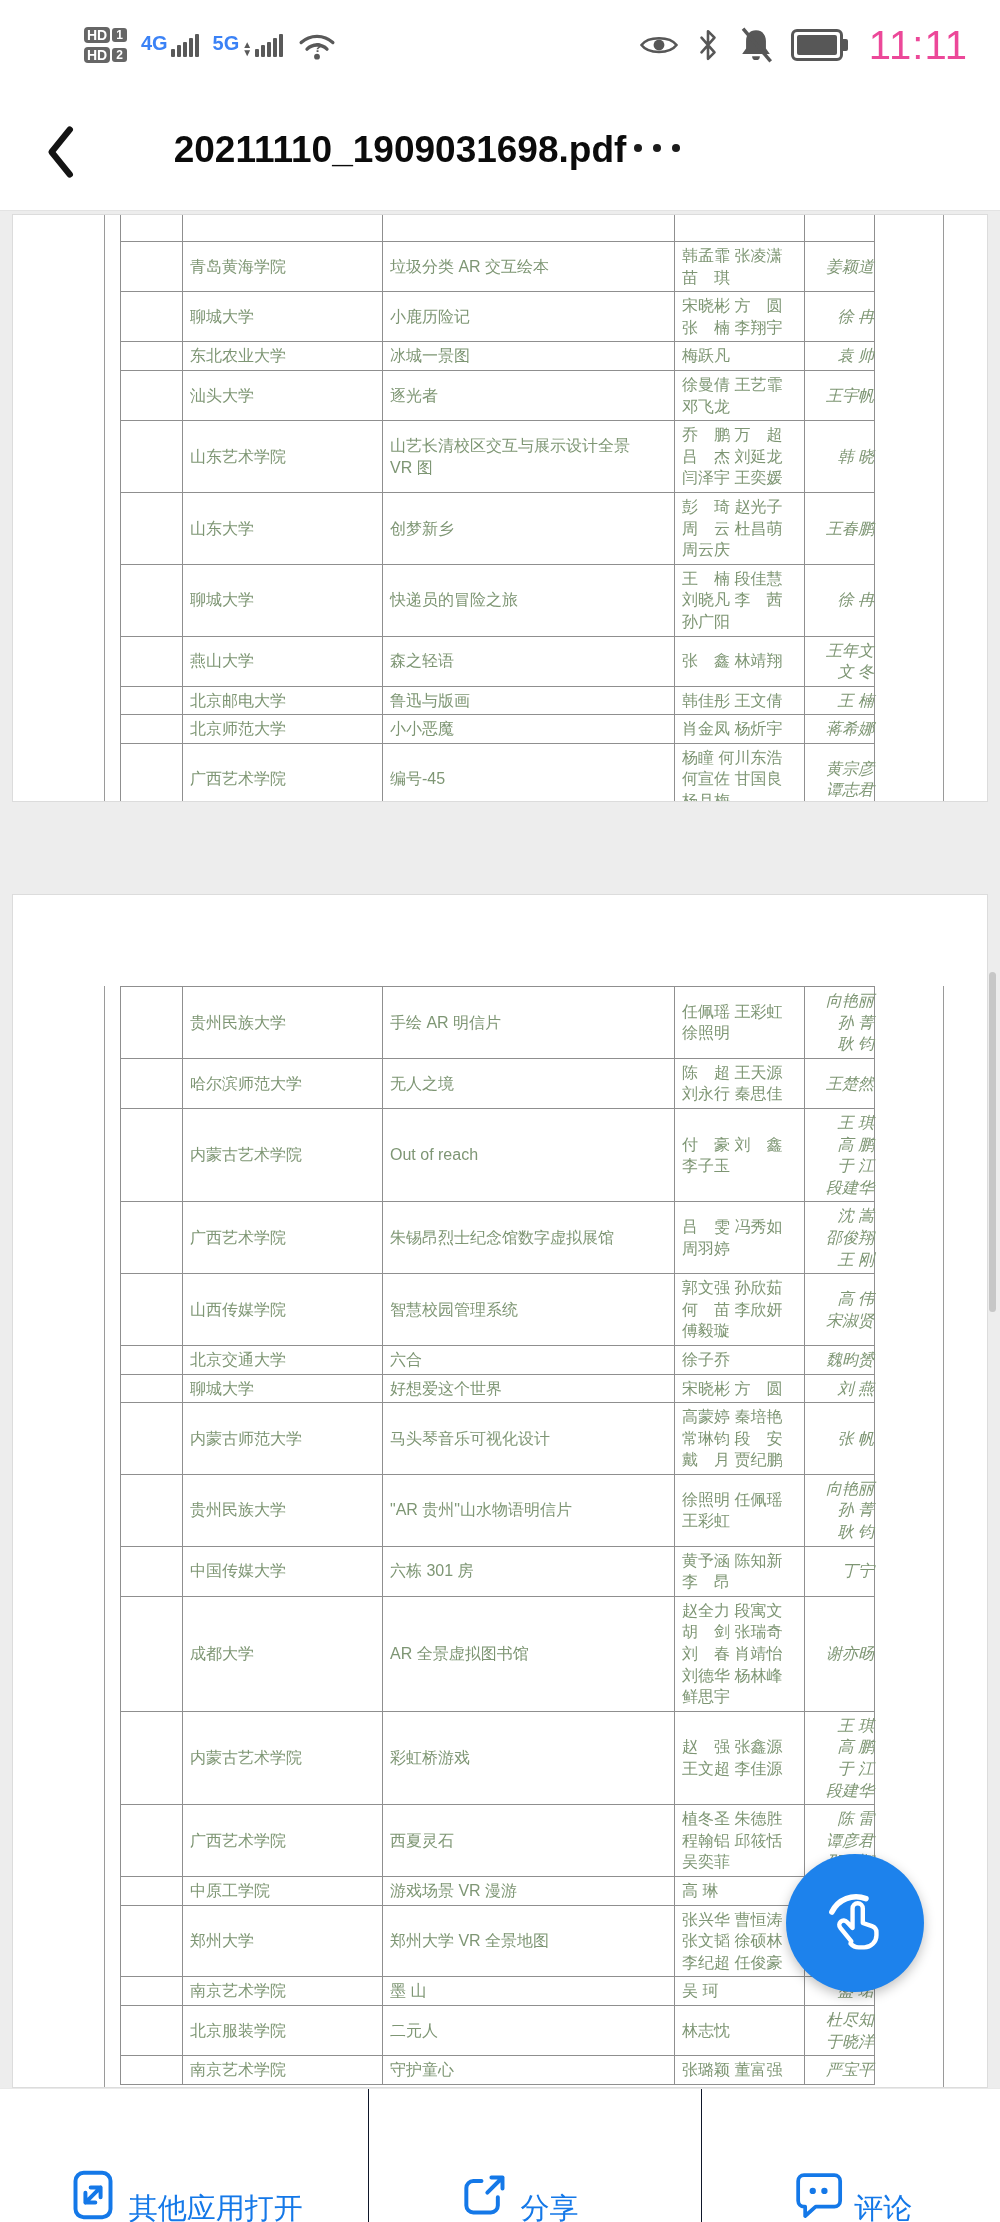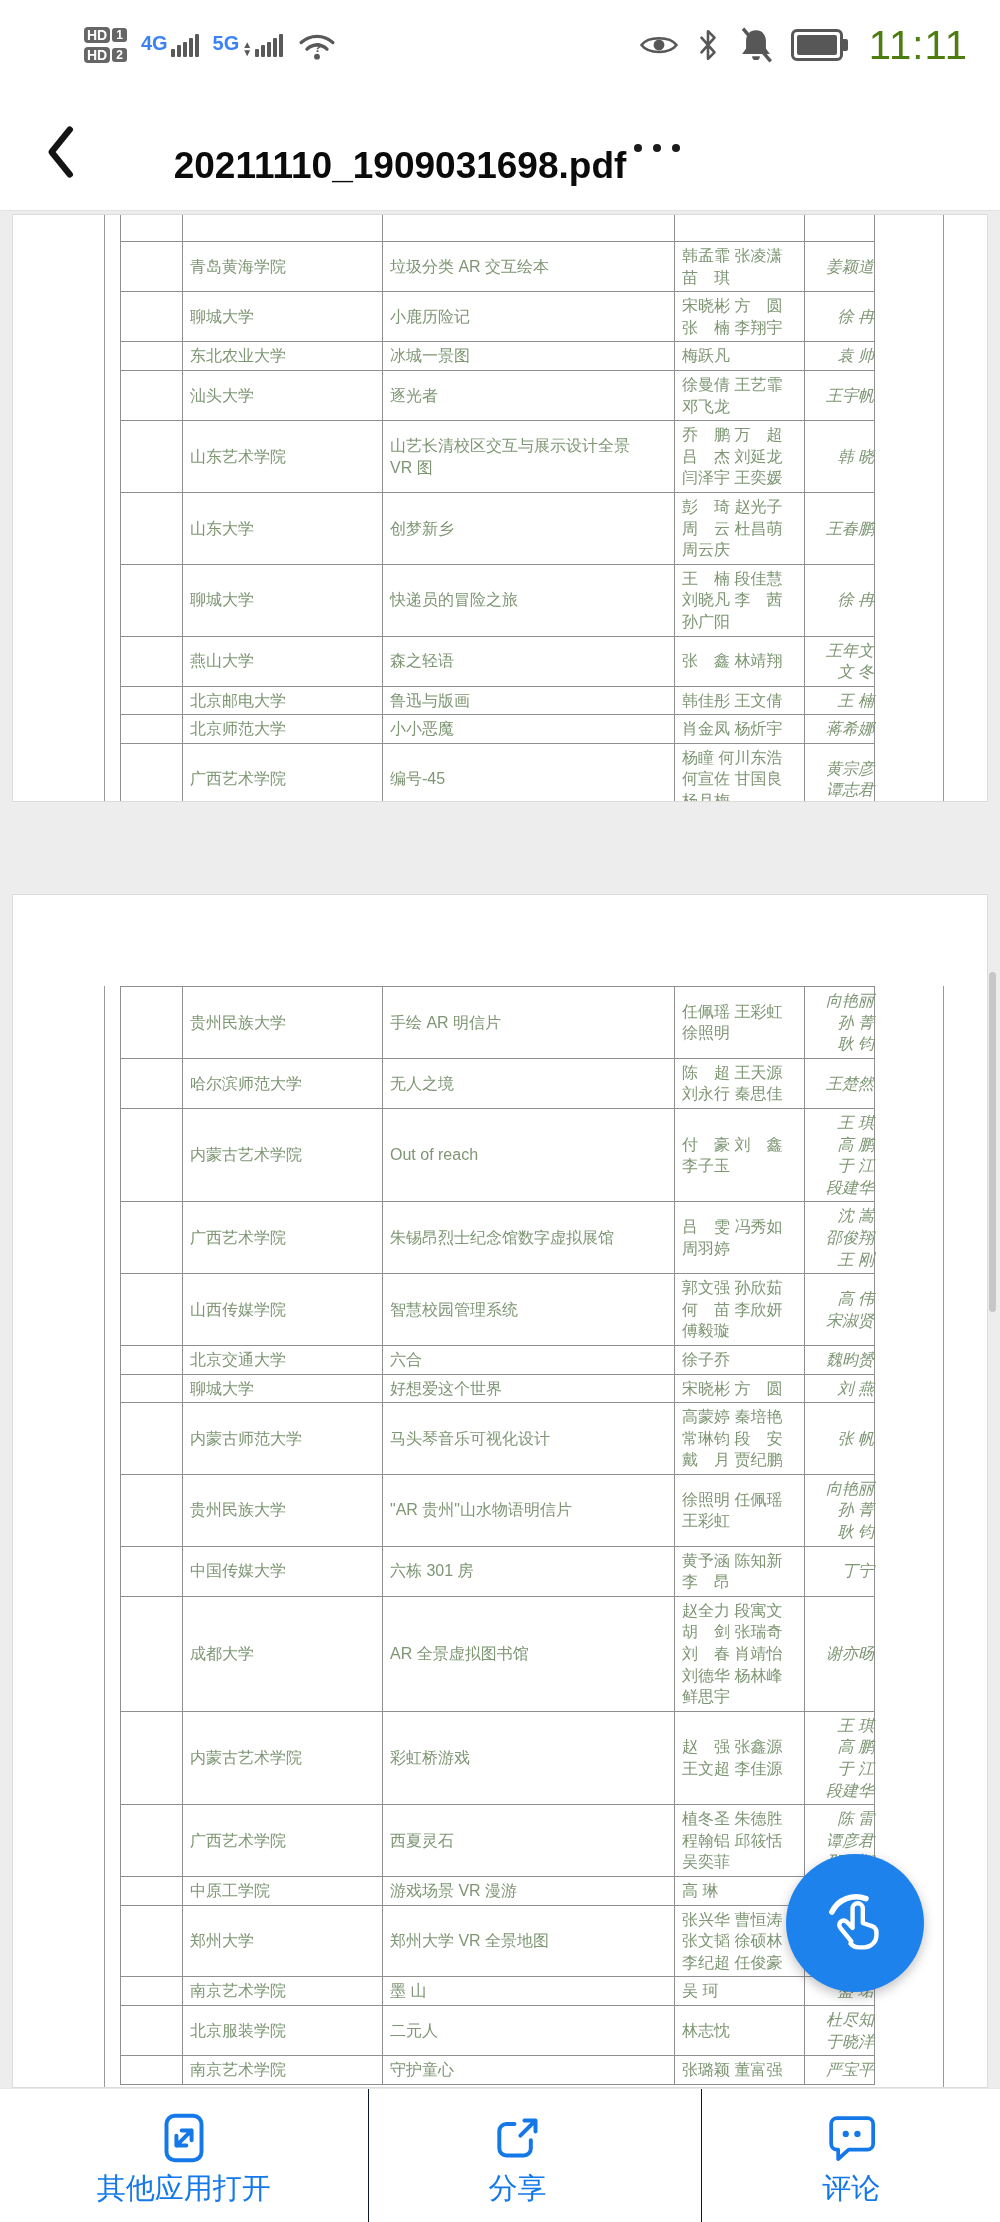--- a/index.html
+++ b/index.html
@@ -22,26 +22,26 @@
   .net-label{font-size:20px;font-weight:bold;color:#3b82f6;line-height:1;align-self:flex-start;}
   .bars{display:inline-flex;align-items:flex-end;gap:2px;height:24px;}
   .bars i{display:block;width:4px;background:#595959;border-radius:1px;}
   .bars i:nth-child(1){height:8px;}.bars i:nth-child(2){height:12px;}
   .bars i:nth-child(3){height:15px;}.bars i:nth-child(4){height:19px;}
   .bars i:nth-child(5){height:23px;}
   .mini-arrows{display:flex;flex-direction:column;font-size:10px;line-height:8px;color:#595959;}
   .battery{position:relative;width:46px;height:26px;border:3px solid #575757;border-radius:6px;}
   .battery .fill{position:absolute;inset:3px;background:#575757;border-radius:2px;}
   .battery .tip{position:absolute;right:-8px;top:7px;width:5px;height:12px;background:#575757;border-radius:0 2px 2px 0;}
-  .time{font-size:40px;color:#4d7c0f;margin-left:10px;letter-spacing:1px;}
+  .time{font-size:40px;color:#ec4899;margin-left:10px;letter-spacing:1px;}
   
   .header{position:absolute;top:90px;left:0;width:1000px;height:120px;background:#fff;
     border-bottom:1px solid #e3e3e3;}
   .back-btn{position:absolute;left:38px;top:34px;width:44px;height:56px;}
-  .pdf-title{position:absolute;left:140px;top:16px;width:520px;height:120px;
+  .pdf-title{position:absolute;left:140px;top:0;width:520px;height:120px;
     display:flex;align-items:center;justify-content:center;
     font-size:37px;font-weight:bold;color:#0b0b0b;white-space:nowrap;}
   .more-btn{position:absolute;left:628px;top:48px;display:flex;gap:11px;padding:6px;}
   .more-btn i{width:8px;height:8px;border-radius:50%;background:#1c1c1c;}
   
   .pdf-page{position:absolute;left:12px;width:976px;background:#fff;
     border:1px solid #dcdcdc;box-sizing:border-box;overflow:hidden;}
   .page-1{top:214px;height:588px;}
   .page-2{top:894px;height:1194px;}
   .outer-vline{position:absolute;width:1px;background:#9a9a9a;}
@@ -58,21 +58,21 @@
   
   .v-scrollbar{position:absolute;left:989px;top:972px;width:7px;height:340px;
     background:#c7c7c7;border-radius:4px;}
   
   .fab{position:absolute;left:786px;top:1854px;width:138px;height:138px;border-radius:50%;
     background:#1d82ec;display:flex;align-items:center;justify-content:center;
     box-shadow:0 4px 12px rgba(0,0,0,.25);}
   
   .toolbar{position:absolute;left:0;top:2088px;width:1000px;height:134px;background:#fff;
     border-top:1px solid #e9e9e9;display:flex;}
-  .tb-item{flex:1;display:flex;flex-direction:column;align-items:center;justify-content:center;gap:8px;margin-left:35px;}
+  .tb-item{flex:1;display:flex;flex-direction:row;align-items:flex-end;justify-content:center;gap:8px;margin-left:35px;}
   .tb-item + .tb-item{border-left:1px solid #0f172a;}
   .tb-label{font-size:29px;color:#1478e8;line-height:1;}
 </style>
 </head>
 <body>
 
 <div class="status-bar">
   <div class="sb-left">
     <div class="sim-badges">
       <div class="sim-badge">

